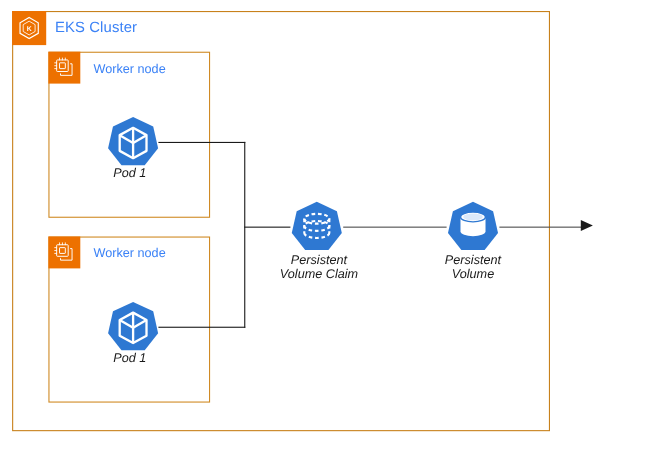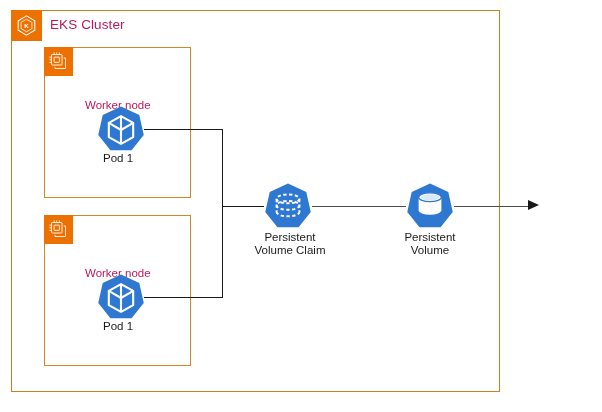--- a/index.html
+++ b/index.html
@@ -46,42 +46,42 @@
     align-items: center;
     justify-content: center;
   }
   #eks-badge  { left: 11px;  top: 10px;  width: 31px; height: 31px; }
   #wn-badge-1 { left: 44px;  top: 47px;  width: 29px; height: 29px; }
   #wn-badge-2 { left: 44px;  top: 215px; width: 29px; height: 29px; }
 
   
   .label {
     position: absolute;
-    color: #be185d;
+    color: #3b82f6;
     white-space: nowrap;
   }
   #eks-label {
     left: 50px; top: 17px;
     font-size: 13.5px;
     letter-spacing: 0.1px;
   }
   .node-label {
     font-size: 11.5px;
-    margin-top: 42px;
   }
   #wn-label-1 { left: 85px; top: 57px; }
   #wn-label-2 { left: 85px; top: 225px; }
 
   .node-caption {
     position: absolute;
     text-align: center;
     font-size: 11.5px;
     color: #1a1a1a;
     line-height: 13px;
     white-space: pre-line;
+    font-style: italic;
   }
   #pod1-caption  { left: 72px;  top: 152px; width: 92px; }
   #pod2-caption  { left: 72px;  top: 320px; width: 92px; }
   #pvc-caption   { left: 232px; top: 231px; width: 116px; }
   #pv-caption    { left: 378px; top: 231px; width: 104px; }
 
   
   .k8s-icon { position: absolute; }
   #pod1-icon { left: 95px;  top: 104px; width: 52px; height: 52px; }
   #pod2-icon { left: 95px;  top: 272px; width: 52px; height: 52px; }

